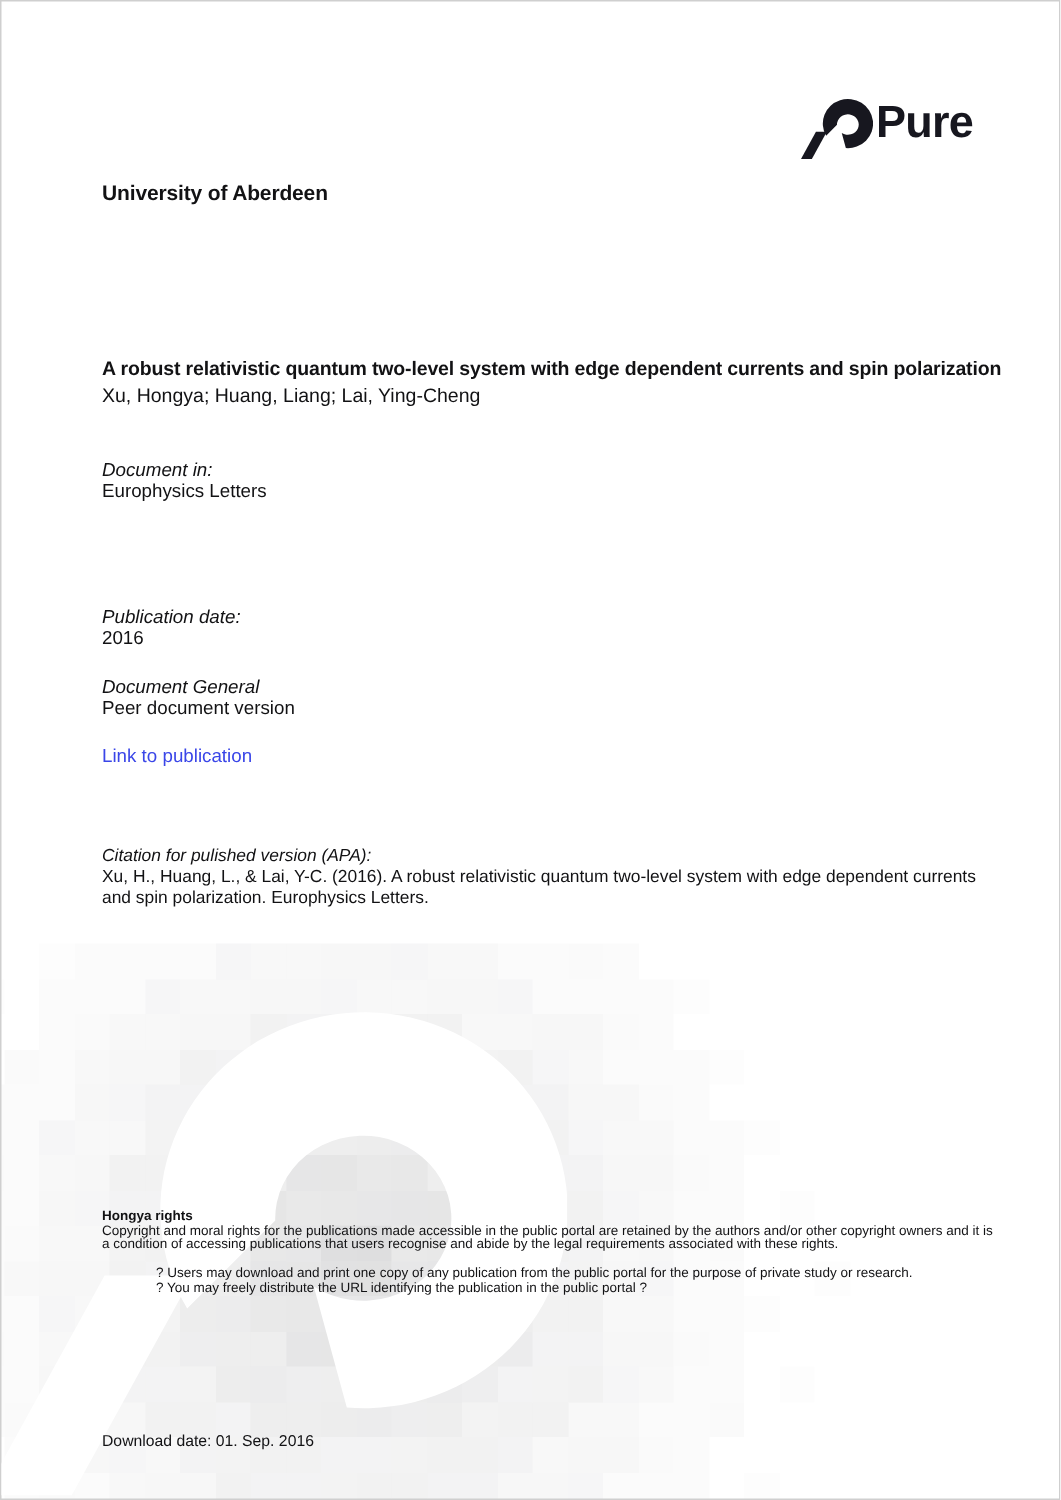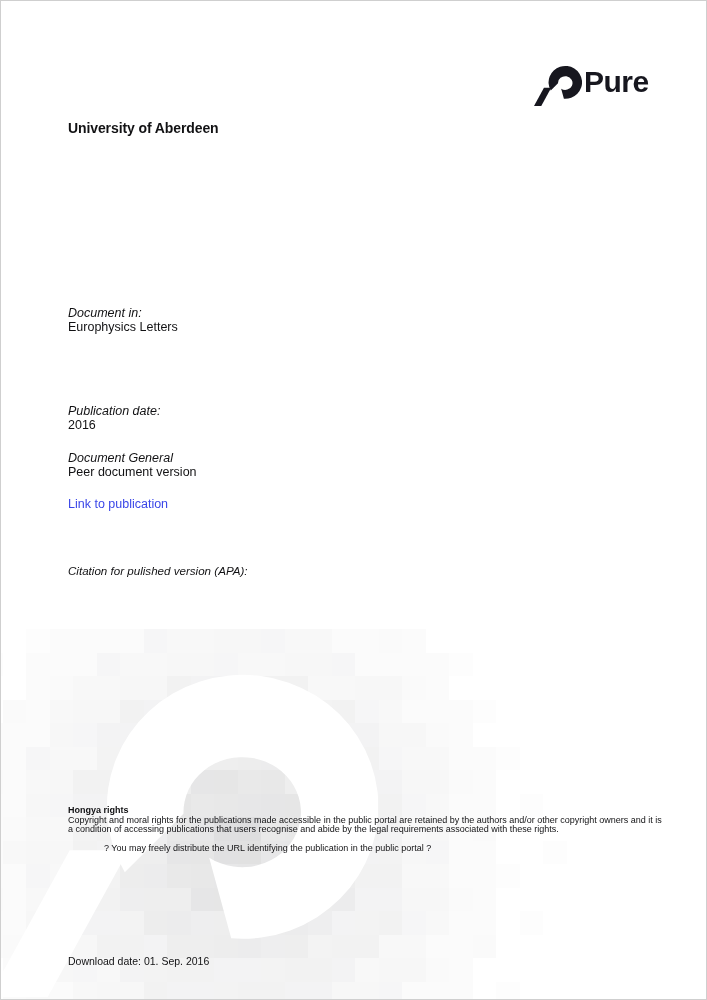--- a/index.html
+++ b/index.html
@@ -407,47 +407,53 @@
   <div class="pure-logo">
     <svg class="pure-mark" viewBox="0 0 106 90" preserveAspectRatio="none" aria-hidden="true">
       <path d="M0,90 L22,50 L38,50 L16,90 Z" fill="#17171f"></path>
       <path d="M37,56 A37,36 0 1 1 66,74 L60,52 A16,15 0 1 0 53,40 Z" fill="#17171f"></path>
     </svg>
     <span class="pure-word">Pure</span>
   </div>
 
   <div class="uni-title">University of Aberdeen</div>
 
+  <div class="abs title-block">
+    <p class="pub-title">A robust relativistic quantum two-level system with edge dependent currents and spin polarization</p>
+    <p class="pub-authors">Xu, Hongya; Huang, Liang; Lai, Ying-Cheng</p>
+  </div>
 
   <div class="abs meta published-block">
     <div class="lbl">Document in:</div>
     <div>Europhysics Letters</div>
   </div>
 
   <div class="abs meta pubdate-block">
     <div class="lbl">Publication date:</div>
     <div>2016</div>
   </div>
 
   <div class="abs meta docver-block">
     <div class="lbl">Document General</div>
     <div>Peer document version</div>
   </div>
 
   <a class="abs link">Link to publication</a>
 
   <div class="abs citation-block">
     <div class="lbl">Citation for pulished version (APA):</div>
+    <div>Xu, H., Huang, L., &amp; Lai, Y-C. (2016). A robust relativistic quantum two-level system with edge dependent currents and spin polarization. Europhysics Letters.</div>
   </div>
 
   <div class="abs small rights-block">
     <div class="hd">Hongya rights</div>
     <div>Copyright and moral rights for the publications made accessible in the public portal are retained by the authors and/or other copyright owners and it is a condition of accessing publications that users recognise and abide by the legal requirements associated with these rights.</div>
   </div>
 
   <div class="abs small bullets-block">
+    <div>? Users may download and print one copy of any publication from the public portal for the purpose of private study or research.</div>
     <div>? You may freely distribute the URL identifying the publication in the public portal ?</div>
   </div>
 
 
   <div class="abs download-date">Download date: 01. Sep. 2016</div>
 
 </div>
 
 </body></html>

